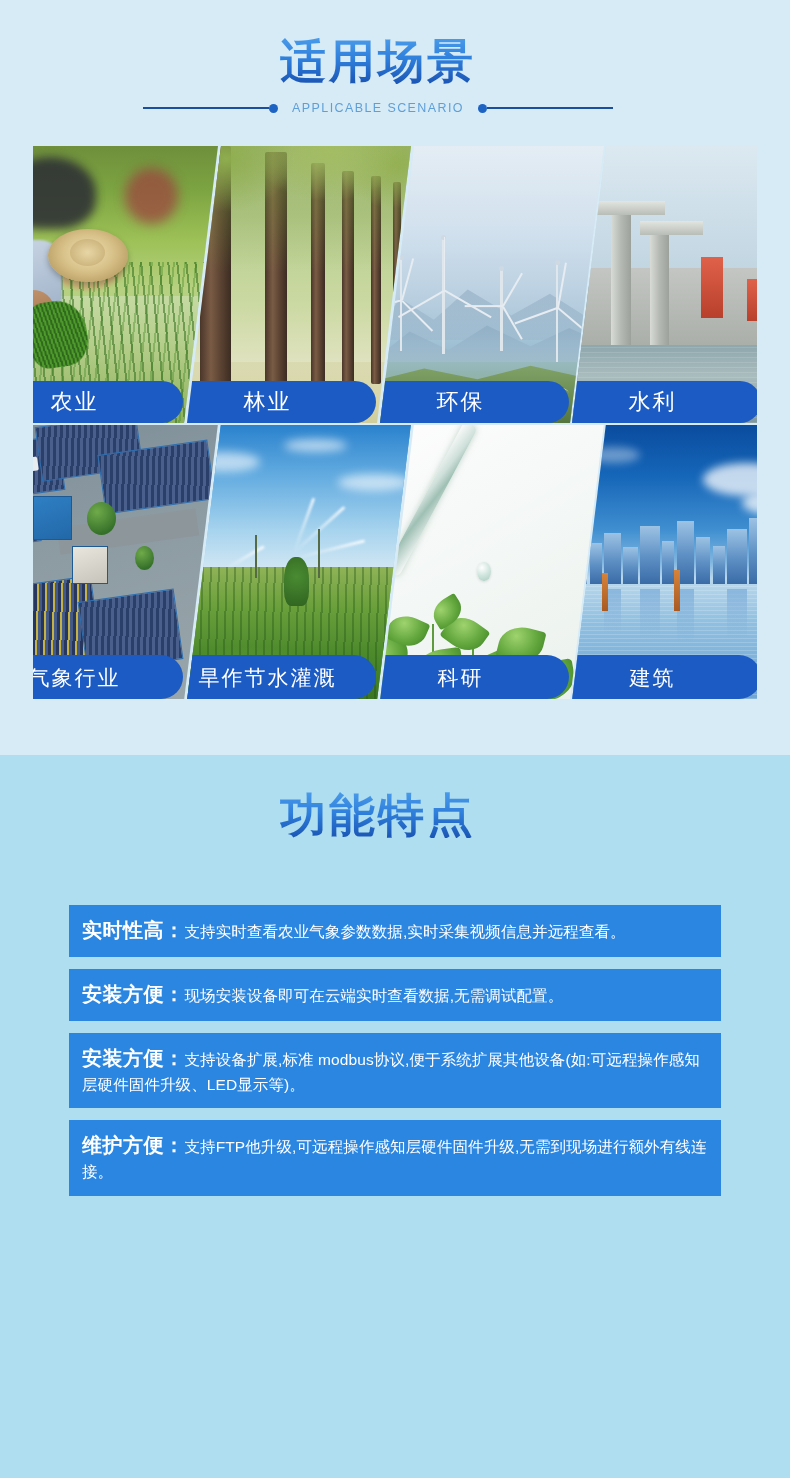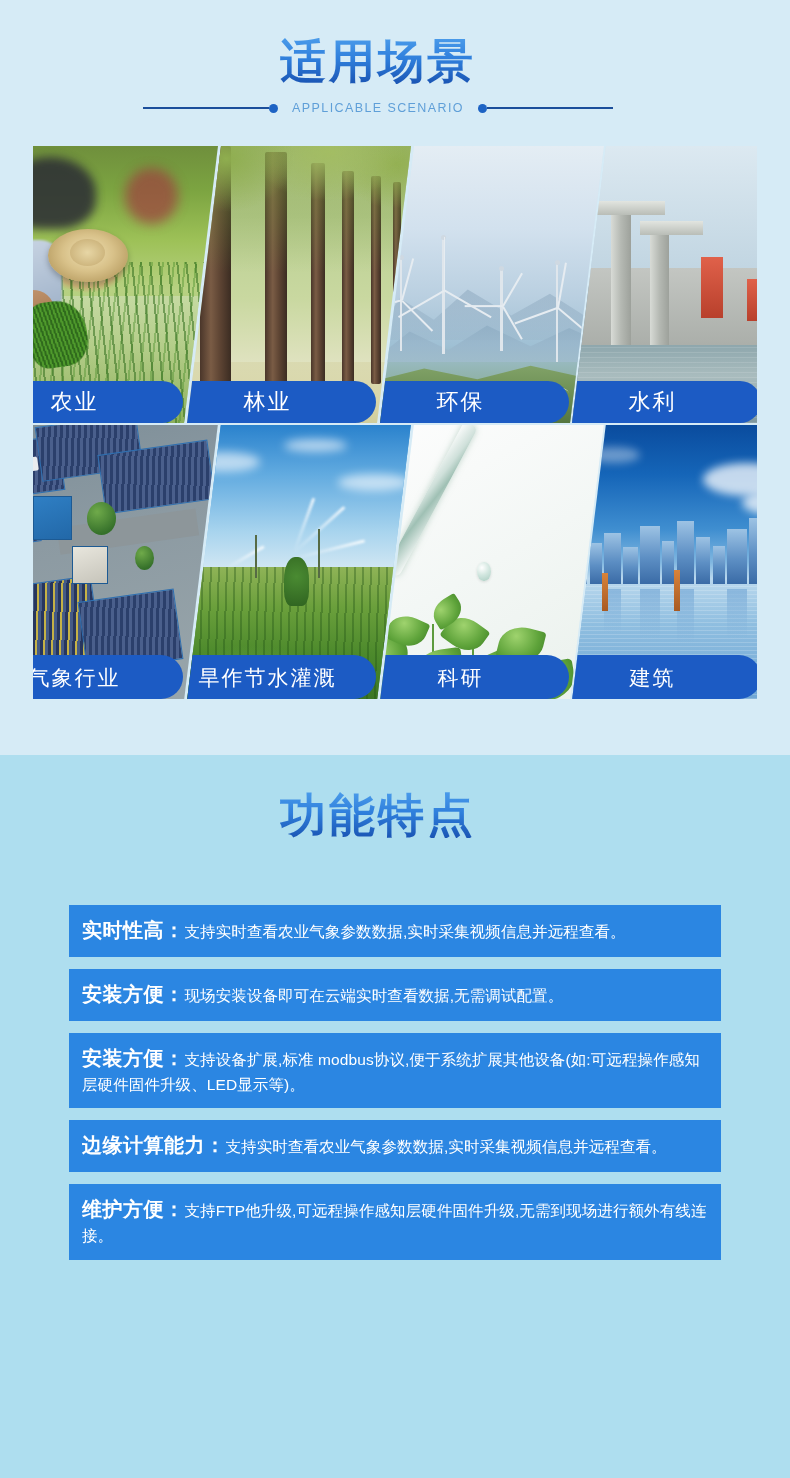--- a/index.html
+++ b/index.html
@@ -544,23 +544,20 @@
 
     <div class="feat">
       <span class="k">安装方便：</span><span class="v">现场安装设备即可在云端实时查看数据,无需调试配置。</span>
     </div>
 
 
     <div class="feat">
       <span class="k">安装方便：</span><span class="v">支持设备扩展,标准 modbus协议,便于系统扩展其他设备(如:可远程操作感知层硬件固件升级、LED显示等)。</span>
     </div>
 
-    <div class="feat">
-      <span class="k">边缘计算能力：</span><span class="v">支持实时查看农业气象参数数据,实时采集视频信息并远程查看。</span>
-    </div>
 
 
     <div class="feat">
       <span class="k">维护方便：</span><span class="v">支持FTP他升级,可远程操作感知层硬件固件升级,无需到现场进行额外有线连接。</span>
     </div>
 
   </div>
 
 </div>
 

